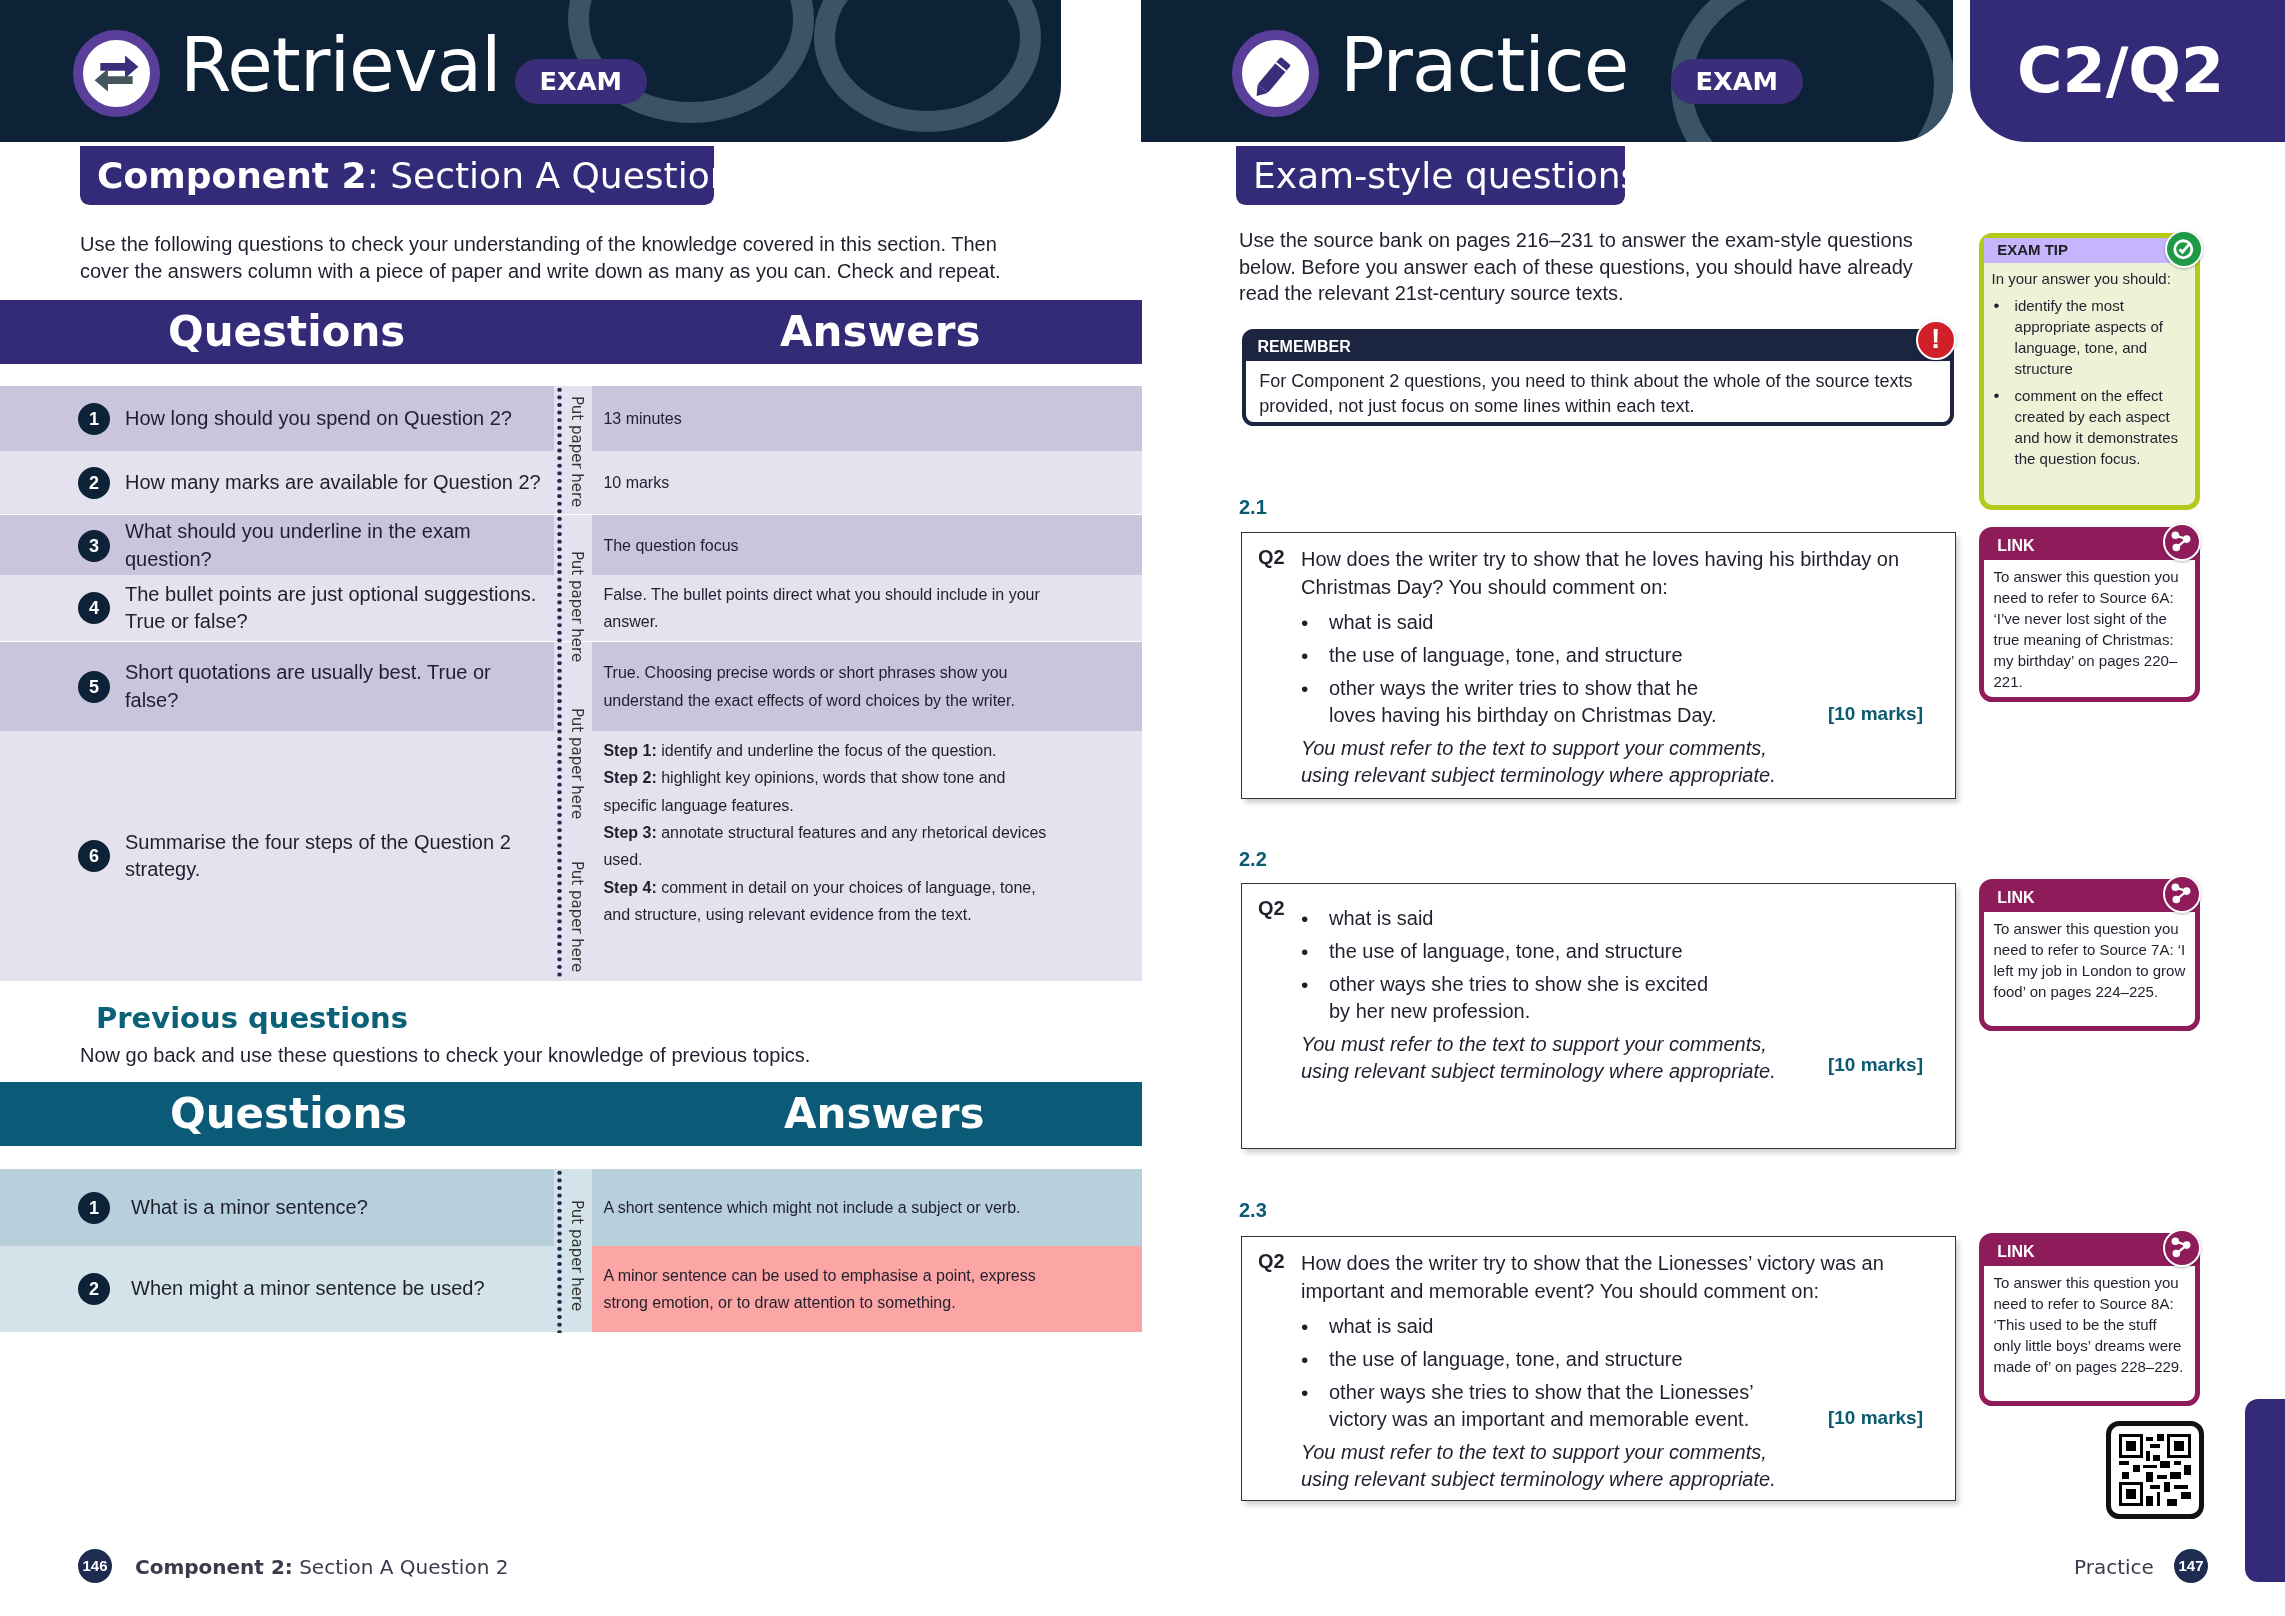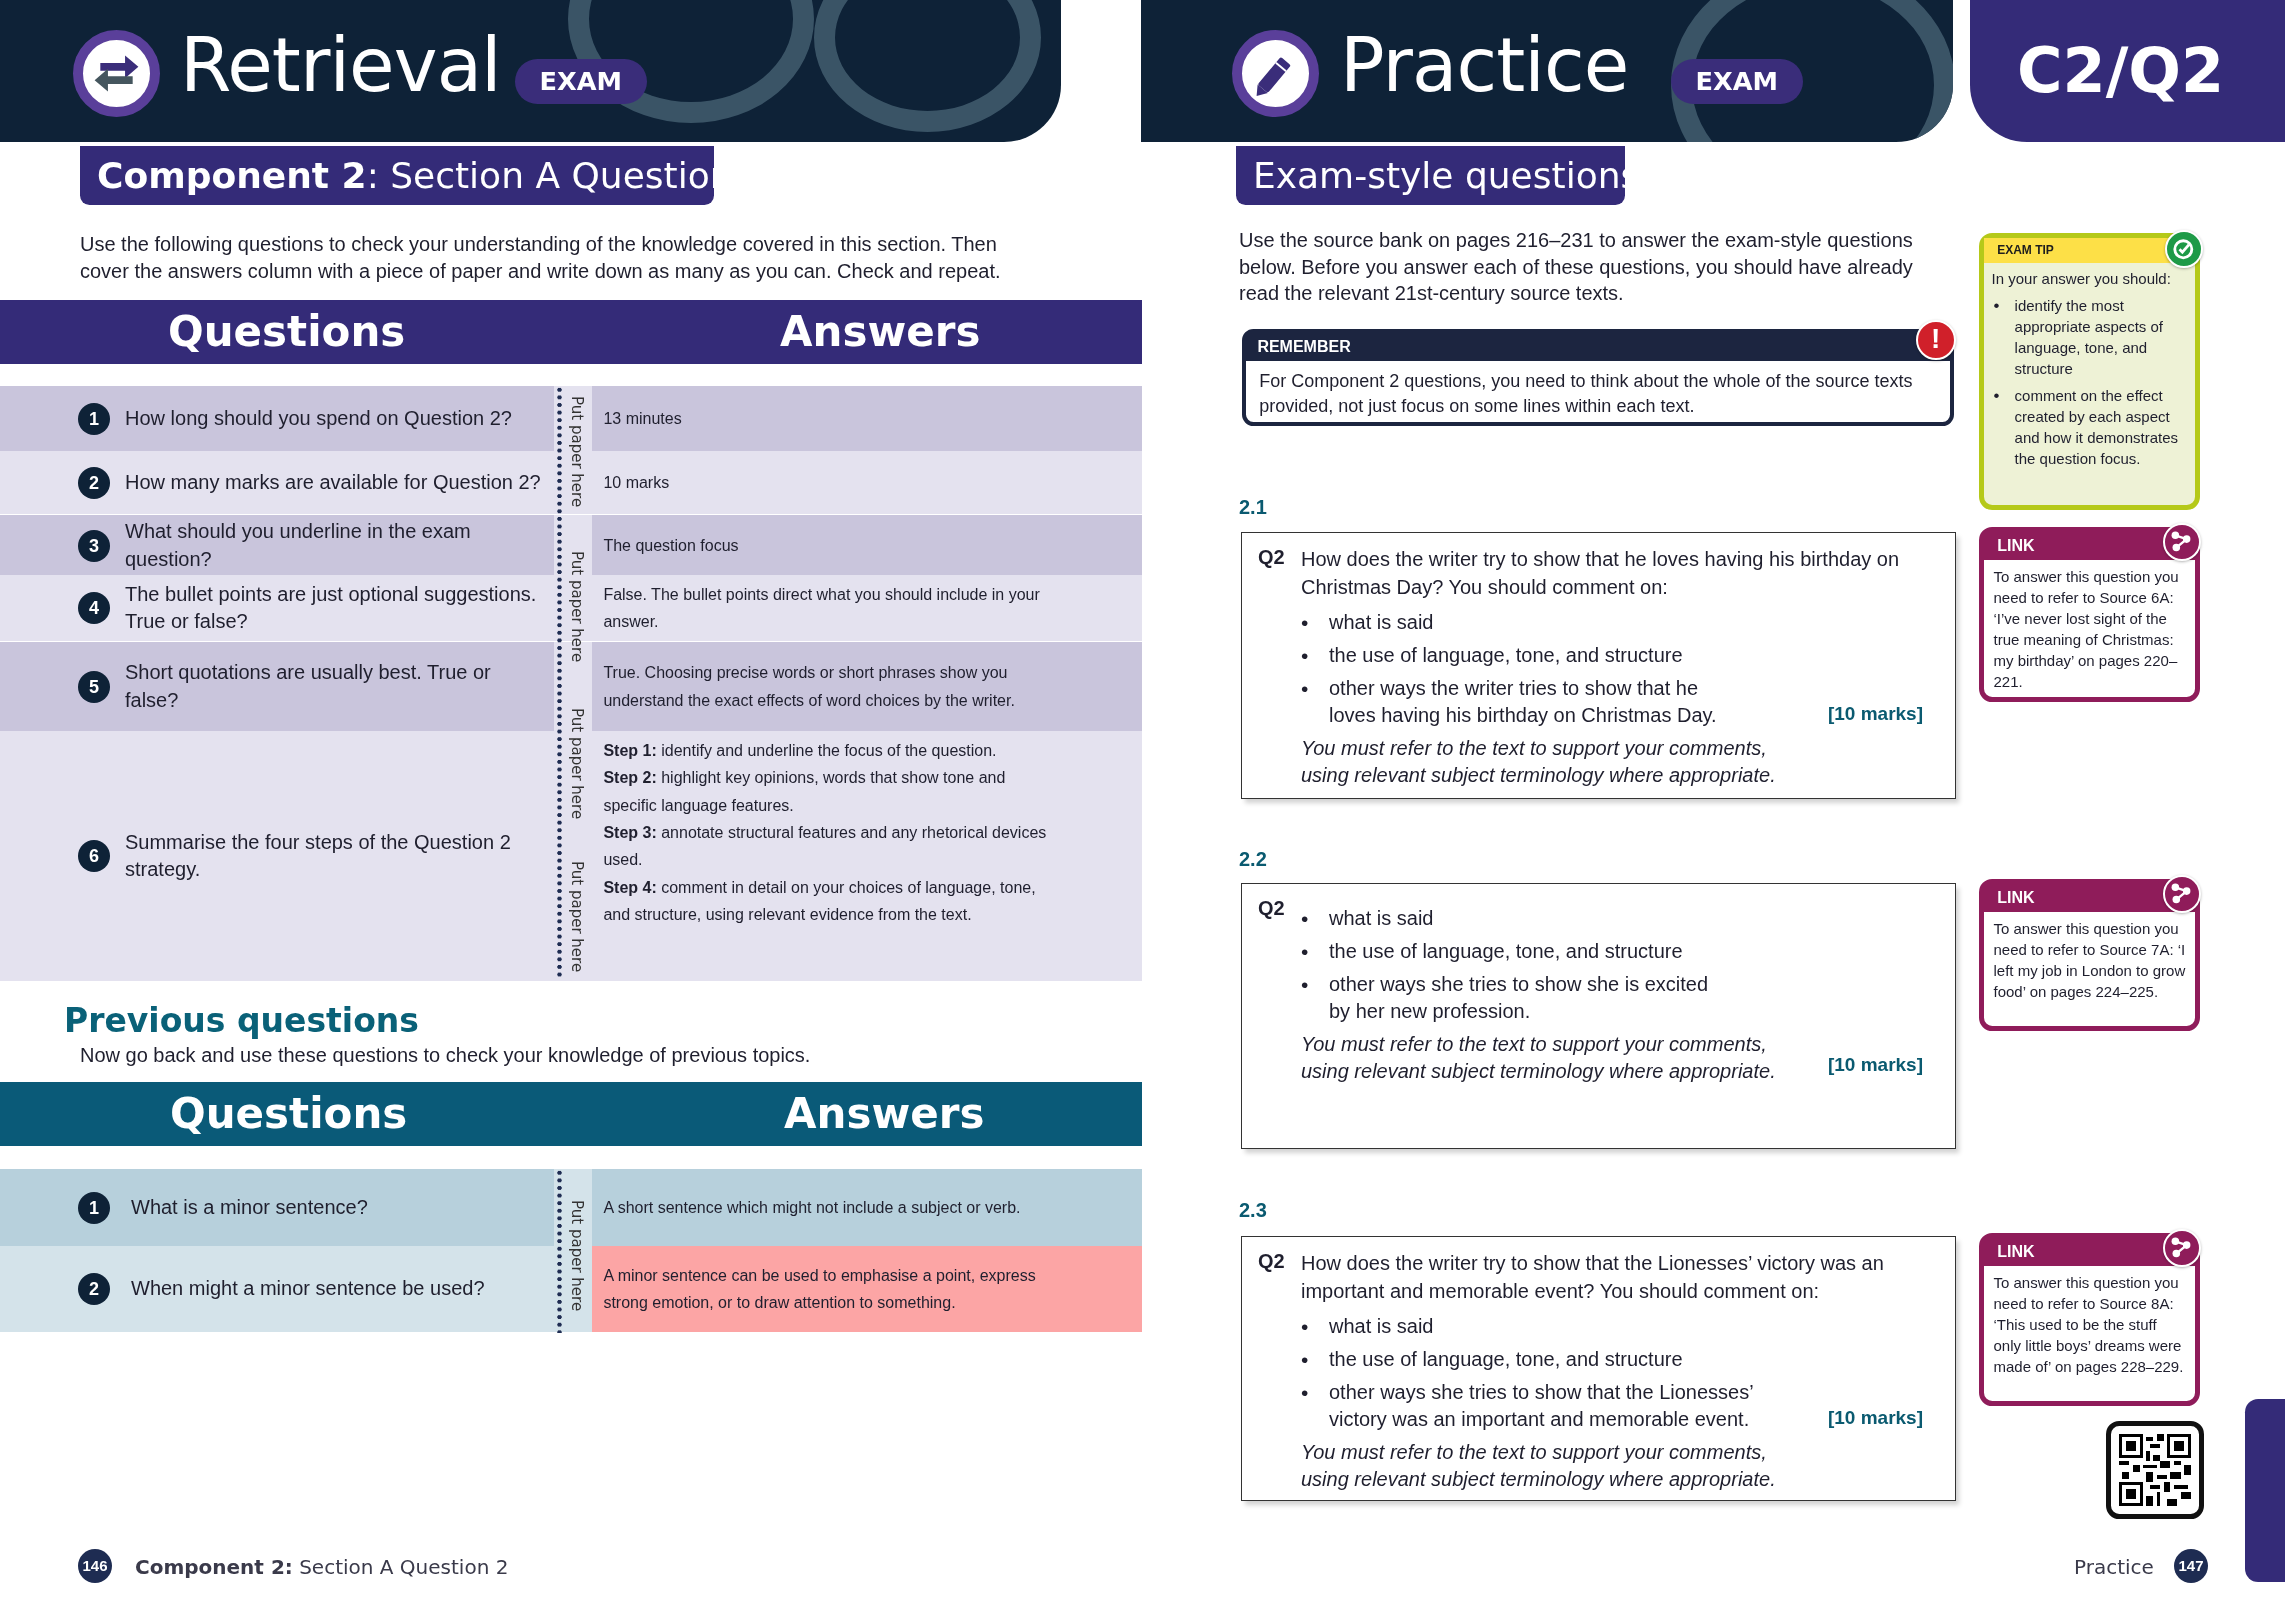--- a/index.html
+++ b/index.html
@@ -26,40 +26,40 @@
   .qa-head span { position: absolute; top: 0; }
   .row { position: absolute; left: 0; width: 1142px; }
   .row .q { position: absolute; left: 0; top: 0; bottom: 0; width: 554px; display: flex; align-items: center; padding-left: 78px; padding-right: 9.5px; font-size: 20px; line-height: 27.4px; }
   .row .a { position: absolute; left: 592px; right: 0; top: 0; bottom: 0; display: flex; align-items: center; padding-left: 11.4px; padding-right: 79px; font-size: 16px; line-height: 27.4px; }
   .row .gap { position: absolute; left: 554px; width: 39px; top: 0; bottom: 0; }
   .num { position: absolute; left: 78px; width: 32px; height: 32px; border-radius: 50%; background: #0e2237; color: #fff; font-size: 18px; font-weight: bold; text-align: center; line-height: 32px; top: 50%; margin-top: -16px; }
   .row .q .qt { margin-left: 47px; }
   .dots { position: absolute; left: 557px; width: 4.7px; background-image: radial-gradient(circle, #1e2c52 1.9px, transparent 2.3px); background-size: 4.7px 7.6px; background-repeat: repeat-y; }
   .putpaper { position: absolute; left: 565px; width: 21px; writing-mode: vertical-rl; font-size: 15px; color: #333; white-space: nowrap; font-family: "DejaVu Sans", sans-serif; }
 
-  .prev-title { position: absolute; left: 64px; top: 1001px; color: #0a6178; font-size: 33px; font-weight: bold; font-family: "DejaVu Sans", sans-serif; }
+  .prev-title { position: absolute; left: 96px; top: 1001px; color: #0a6178; font-size: 29px; font-weight: bold; font-family: "DejaVu Sans", sans-serif; }
 
   
   .remember { position: absolute; left: 1242px; top: 329px; width: 712px; height: 97px; border: 4.7px solid #1c2540; border-radius: 11.4px; background: #fff; overflow: visible; }
   .remember .rh { background: #1c2540; color: #fff; font-weight: bold; font-size: 16px; height: 28px; line-height: 28px; padding-left: 11.4px; }
   .remember .rb { padding: 7.6px 13.2px; font-size: 18px; line-height: 25.6px; }
   .alert-icon { position: absolute; right: -5.7px; top: -13.2px; width: 40px; height: 40px; border-radius: 50%; background: #d0202a; border: 2.8px solid #fff; color: #fff; text-align: center; font-weight: bold; font-size: 28px; line-height: 34px; box-shadow: 0 0.9px 2.8px rgba(0,0,0,.3); }
 
   .qlabel { position: absolute; left: 1239px; color: #0a5a70; font-weight: bold; font-size: 20px; }
   .qbox { position: absolute; left: 1241px; width: 715px; border: 1.9px solid #333; background: #fff; box-shadow: 3.8px 4.7px 4.7px rgba(0,0,0,.18); padding: 13.2px 19px 9.5px 16px; }
   .qbox .qn { position: absolute; left: 16px; top: 13.2px; font-weight: bold; font-size: 20px; }
   .qbox .qtext { margin-left: 43px; font-size: 20px; line-height: 27.4px; }
   .qbox ul { list-style: none; margin: 7.6px 0 0 43px; }
   .qbox li { position: relative; padding-left: 28px; font-size: 20px; line-height: 27.4px; margin-bottom: 5.7px; }
   .qbox li::before { content: "\2022"; position: absolute; left: 0; top: 0; font-size: 21px; }
   .qbox .marks { position: absolute; right: 32px; color: #0a5a70; font-weight: bold; font-size: 19px; }
   .qbox .instr { margin-left: 43px; font-style: italic; font-size: 20px; line-height: 26.5px; margin-top: 1.9px; }
 
   .tip { position: absolute; left: 1979px; top: 233px; width: 221px; height: 277px; background: #eef2d6; border: 5.7px solid #b5c919; border-radius: 13.2px; }
-  .tip .th { background: #fde047; height: 24.6px; line-height: 24.6px; padding-left: 13.2px; font-weight: bold; font-size: 12px; color: #1e1e1e; }
+  .tip .th { background: #c4b5fd; height: 24.6px; line-height: 24.6px; padding-left: 13.2px; font-weight: bold; font-size: 15px; color: #1e1e1e; }
   .tip .tb { padding: 5.7px 5.7px 0 7.6px; font-size: 15px; line-height: 21px; }
   .tip ul { list-style: none; }
   .tip li { position: relative; padding-left: 23px; margin-top: 5.7px; }
   .tip li::before { content: "\2022"; position: absolute; left: 1.9px; top: 0; font-size: 17px; }
   .target-icon { position: absolute; right: -7.6px; top: -7.6px; width: 38px; height: 38px; border-radius: 50%; background: #1e9a47; border: 2.8px solid #fff; box-shadow: 0 0.9px 2.8px rgba(0,0,0,.3); display: flex; align-items: center; justify-content: center; }
 
   .link { position: absolute; left: 1979px; width: 221px; background: #fff; border: 5.7px solid #8f1c5a; border-radius: 13.2px; }
   .link .lh { background: #8f1c5a; height: 28px; line-height: 28px; padding-left: 13.2px; color: #fff; font-weight: bold; font-size: 16px; }
   .link .lb { padding: 5.7px 7.6px 7.6px 9.5px; font-size: 15px; line-height: 21px; }
   .link-icon { position: absolute; right: -5.7px; top: -9.5px; width: 38px; height: 38px; border-radius: 50%; background: #8f1c5a; border: 2.8px solid #fff; box-shadow: 0 0.9px 2.8px rgba(0,0,0,.3); }

